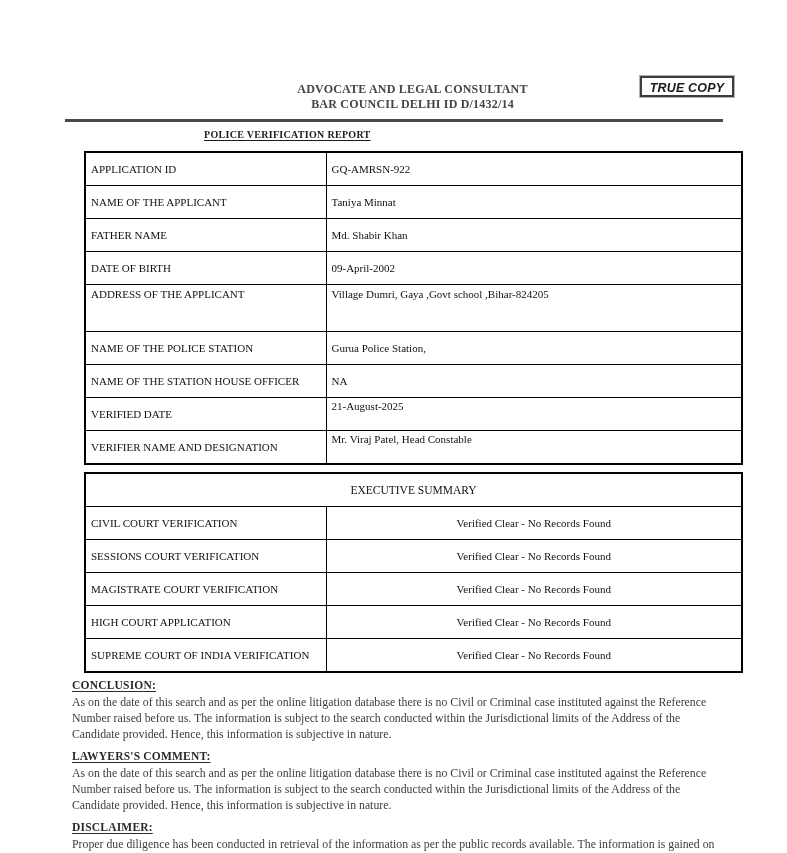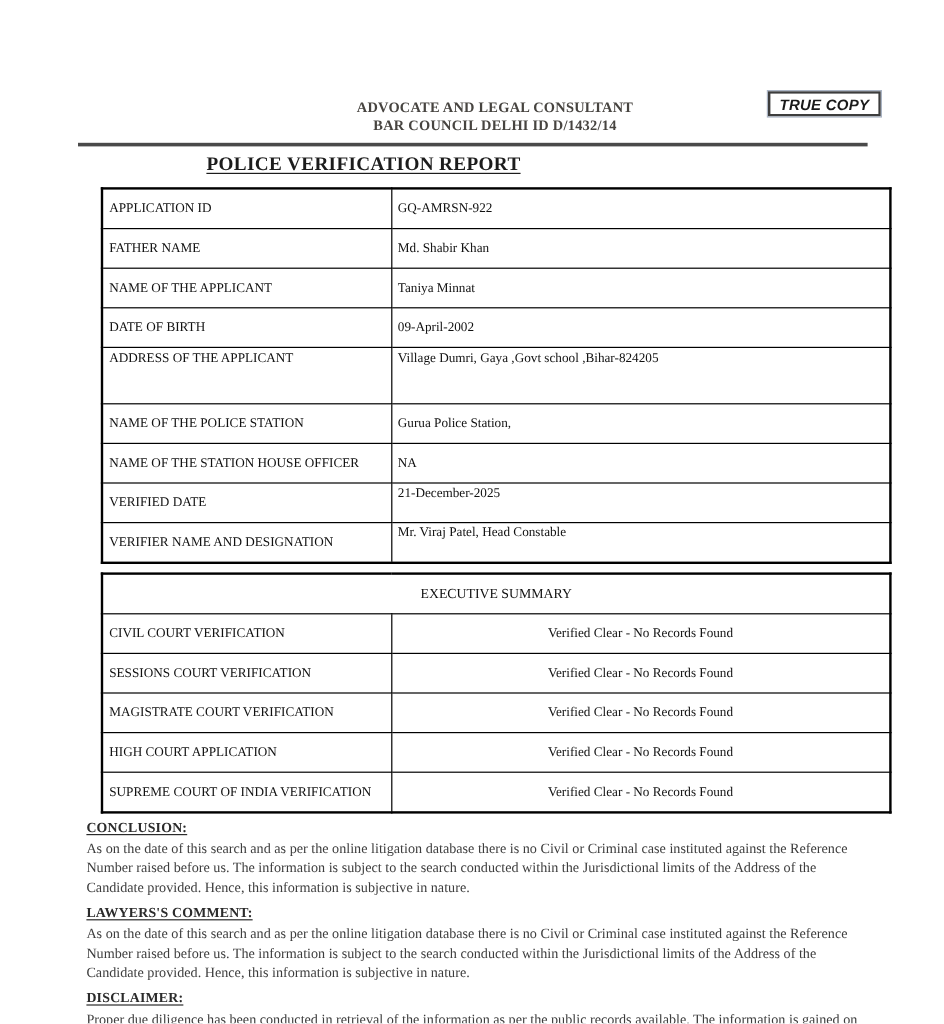--- a/index.html
+++ b/index.html
@@ -42,24 +42,24 @@
   
   .rule {
     margin:7px 0 0 65px;
     width:658px; height:2.5px;
     background:#4a4a4a;
   }
   
   .doc-title-wrap { margin-left:84px; width:657px; }
   .doc-title {
     display:inline-block;
-    margin-left:88px;
+    margin-left:120px;
     margin-top:7px;
     font-weight:bold;
-    font-size:16px;
+    font-size:10px;
     color:#1c1c1c;
     text-decoration:underline;
     text-underline-offset:2px;
     letter-spacing:0.3px;
   }
   
   table { border-collapse:collapse; table-layout:fixed; }
   .report-table, .exec-table {
     margin-left:84px;
     width:657px;
@@ -161,46 +161,46 @@
     <colgroup>
         <col style="width:241px">
         <col style="width:416px">
       </colgroup>
     <tbody>
       <tr>
         <td class="lbl">APPLICATION ID</td>
         <td class="val">GQ-AMRSN-922</td>
       </tr>
       <tr>
+        <td class="lbl">NAME OF THE APPLICANT</td>
+        <td class="val">Taniya Minnat</td>
+      </tr>
+      <tr>
         <td class="lbl">FATHER NAME</td>
         <td class="val">Md. Shabir Khan</td>
-      </tr>
-      <tr>
-        <td class="lbl">NAME OF THE APPLICANT</td>
-        <td class="val">Taniya Minnat</td>
       </tr>
       <tr>
         <td class="lbl">DATE OF BIRTH</td>
         <td class="val">09-April-2002</td>
       </tr>
       <tr class="tall">
         <td class="lbl">ADDRESS OF THE APPLICANT</td>
         <td class="val">Village Dumri, Gaya ,Govt school ,Bihar-824205</td>
       </tr>
       <tr>
         <td class="lbl">NAME OF THE POLICE STATION</td>
         <td class="val">Gurua Police Station,</td>
       </tr>
       <tr>
         <td class="lbl">NAME OF THE STATION HOUSE OFFICER</td>
         <td class="val">NA</td>
       </tr>
       <tr class="vtop">
         <td class="lbl">VERIFIED DATE</td>
-        <td class="val">21-December-2025</td>
+        <td class="val">21-August-2025</td>
       </tr>
       <tr class="vtop">
         <td class="lbl">VERIFIER NAME AND DESIGNATION</td>
         <td class="val">Mr. Viraj Patel, Head Constable</td>
       </tr>
     </tbody>
   </table>
 
   <table class="exec-table">
     <colgroup>

